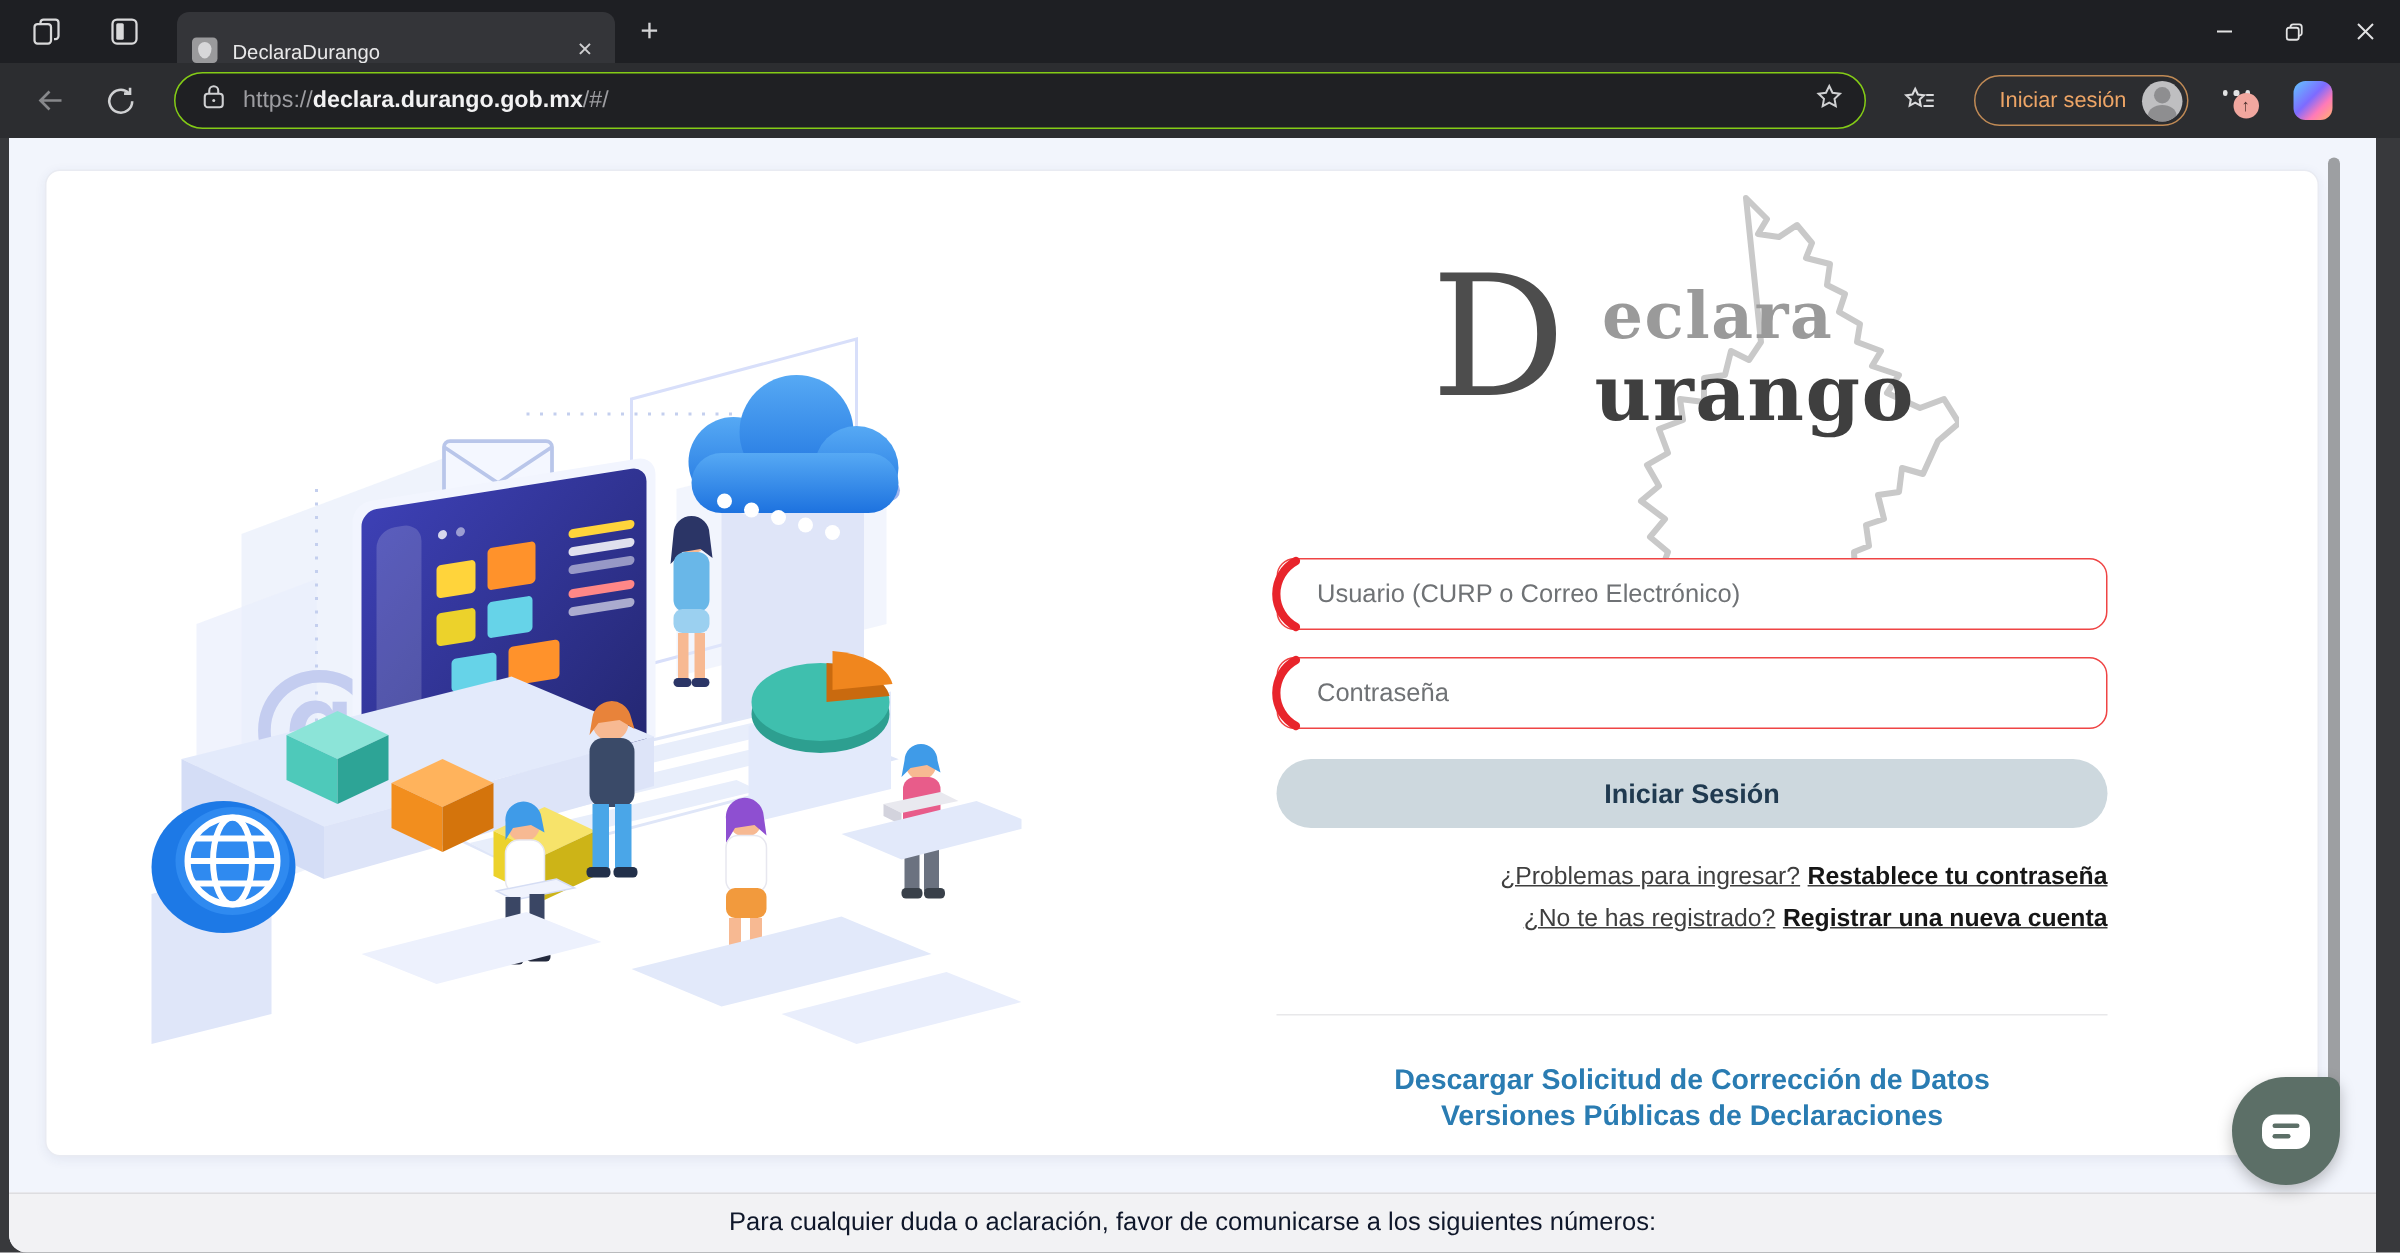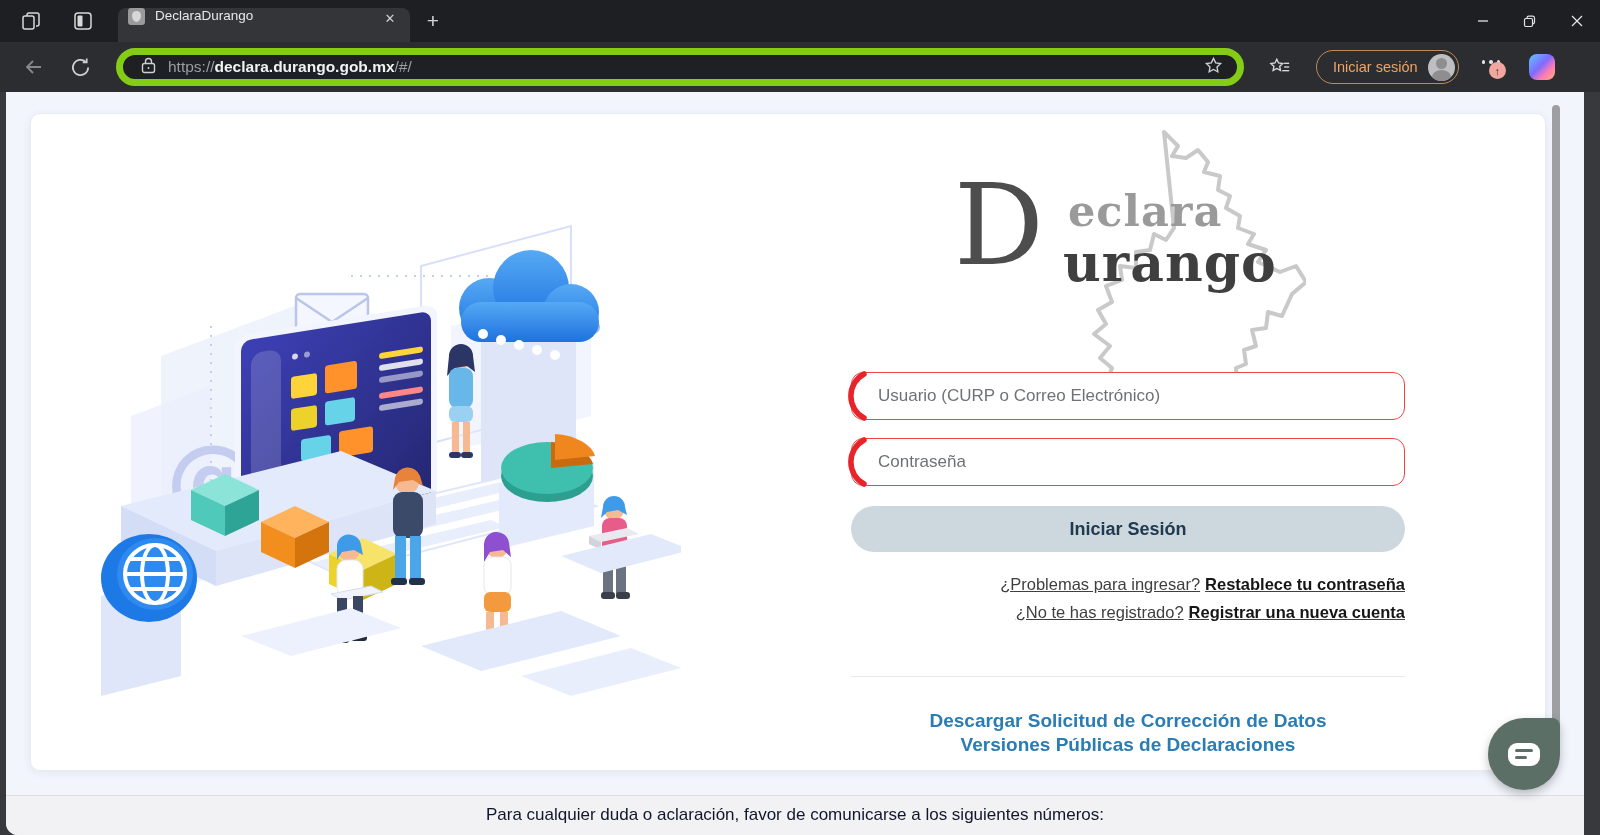--- a/index.html
+++ b/index.html
@@ -7,39 +7,39 @@
   body { background:#38393c; font-family:"Liberation Sans", sans-serif; position:relative; }
 
   
   .titlebar { position:absolute; left:0; top:0; width:1600px; height:42px; background:#1e1f23;
               display:flex; align-items:center; }
   .tb-icon { width:22px; height:22px; color:#d9d9da; display:flex; align-items:center; justify-content:center; }
   .tb-icon svg { display:block; }
   .ws-btn { margin-left:20px; }
   .ta-btn { margin-left:30px; }
   .tab { margin-left:24px; width:292px; height:34px; align-self:flex-end; background:#343539;
-         border-radius:8px 8px 0 0; display:flex; align-items:flex-start; padding:0 10px; }
+         border-radius:8px 8px 0 0; display:flex; align-items:flex-end; padding:0 10px; }
   .favicon { width:17px; height:17px; border-radius:3px; background:#9a9a9c; position:relative; flex:none; }
   .favicon::after { content:""; position:absolute; left:4px; top:3px; width:9px; height:11px;
                     background:#d7d7d9; border-radius:50% 50% 50% 50%/40% 40% 60% 60%; }
   .tab-title { color:#e8e8e9; font-size:13.5px; margin-left:10px; flex:1; white-space:nowrap; overflow:hidden; }
   .tab-close { color:#cfcfd1; font-size:13px; width:20px; height:20px; display:flex; align-items:center;
                justify-content:center; border-radius:4px; }
   .newtab { color:#d3d3d5; font-size:21px; font-weight:400; width:30px; height:30px; margin-left:8px;
             display:flex; align-items:center; justify-content:center; }
   .tb-spacer { flex:1; }
   .win-controls { display:flex; height:42px; }
   .win-btn { width:47px; height:42px; display:flex; align-items:center; justify-content:center; color:#e3e3e4; }
 
   .navbar { position:absolute; left:0; top:42px; width:1600px; height:50px; background:#2c2d30;
             display:flex; align-items:center; }
   .nav-icon { width:28px; height:28px; display:flex; align-items:center; justify-content:center; border-radius:6px; }
   .back { margin-left:20px; color:#87888b; }
   .reload { margin-left:18px; color:#d0d1d3; }
-  .urlbar { margin-left:22px; width:1128px; height:38px; background:#1f2023; border:7px solid #84cc16;
+  .urlbar { margin-left:22px; width:1128px; height:38px; background:#1f2023; border:1px solid #84cc16;
             border-radius:19px; display:flex; align-items:center; padding:0 12px; }
   .lock { color:#cfd0d2; margin-left:6px; }
   .url-text { margin-left:12px; font-size:15.5px; flex:1; white-space:nowrap; }
   .url-dim { color:#9d9da1; }
   .url-host { color:#f2f2f3; font-weight:bold; }
   .star { color:#cfd0d2; margin-right:2px; }
   .favlist { margin-left:22px; color:#dadadc; }
   .signin-pill { margin-left:22px; height:34px; border:1px solid #c08a55; border-radius:17px;
                  display:flex; align-items:center; padding:2px 3px 2px 16px; }
   .signin-label { color:#eea566; font-size:14.5px; margin-right:10px; }

